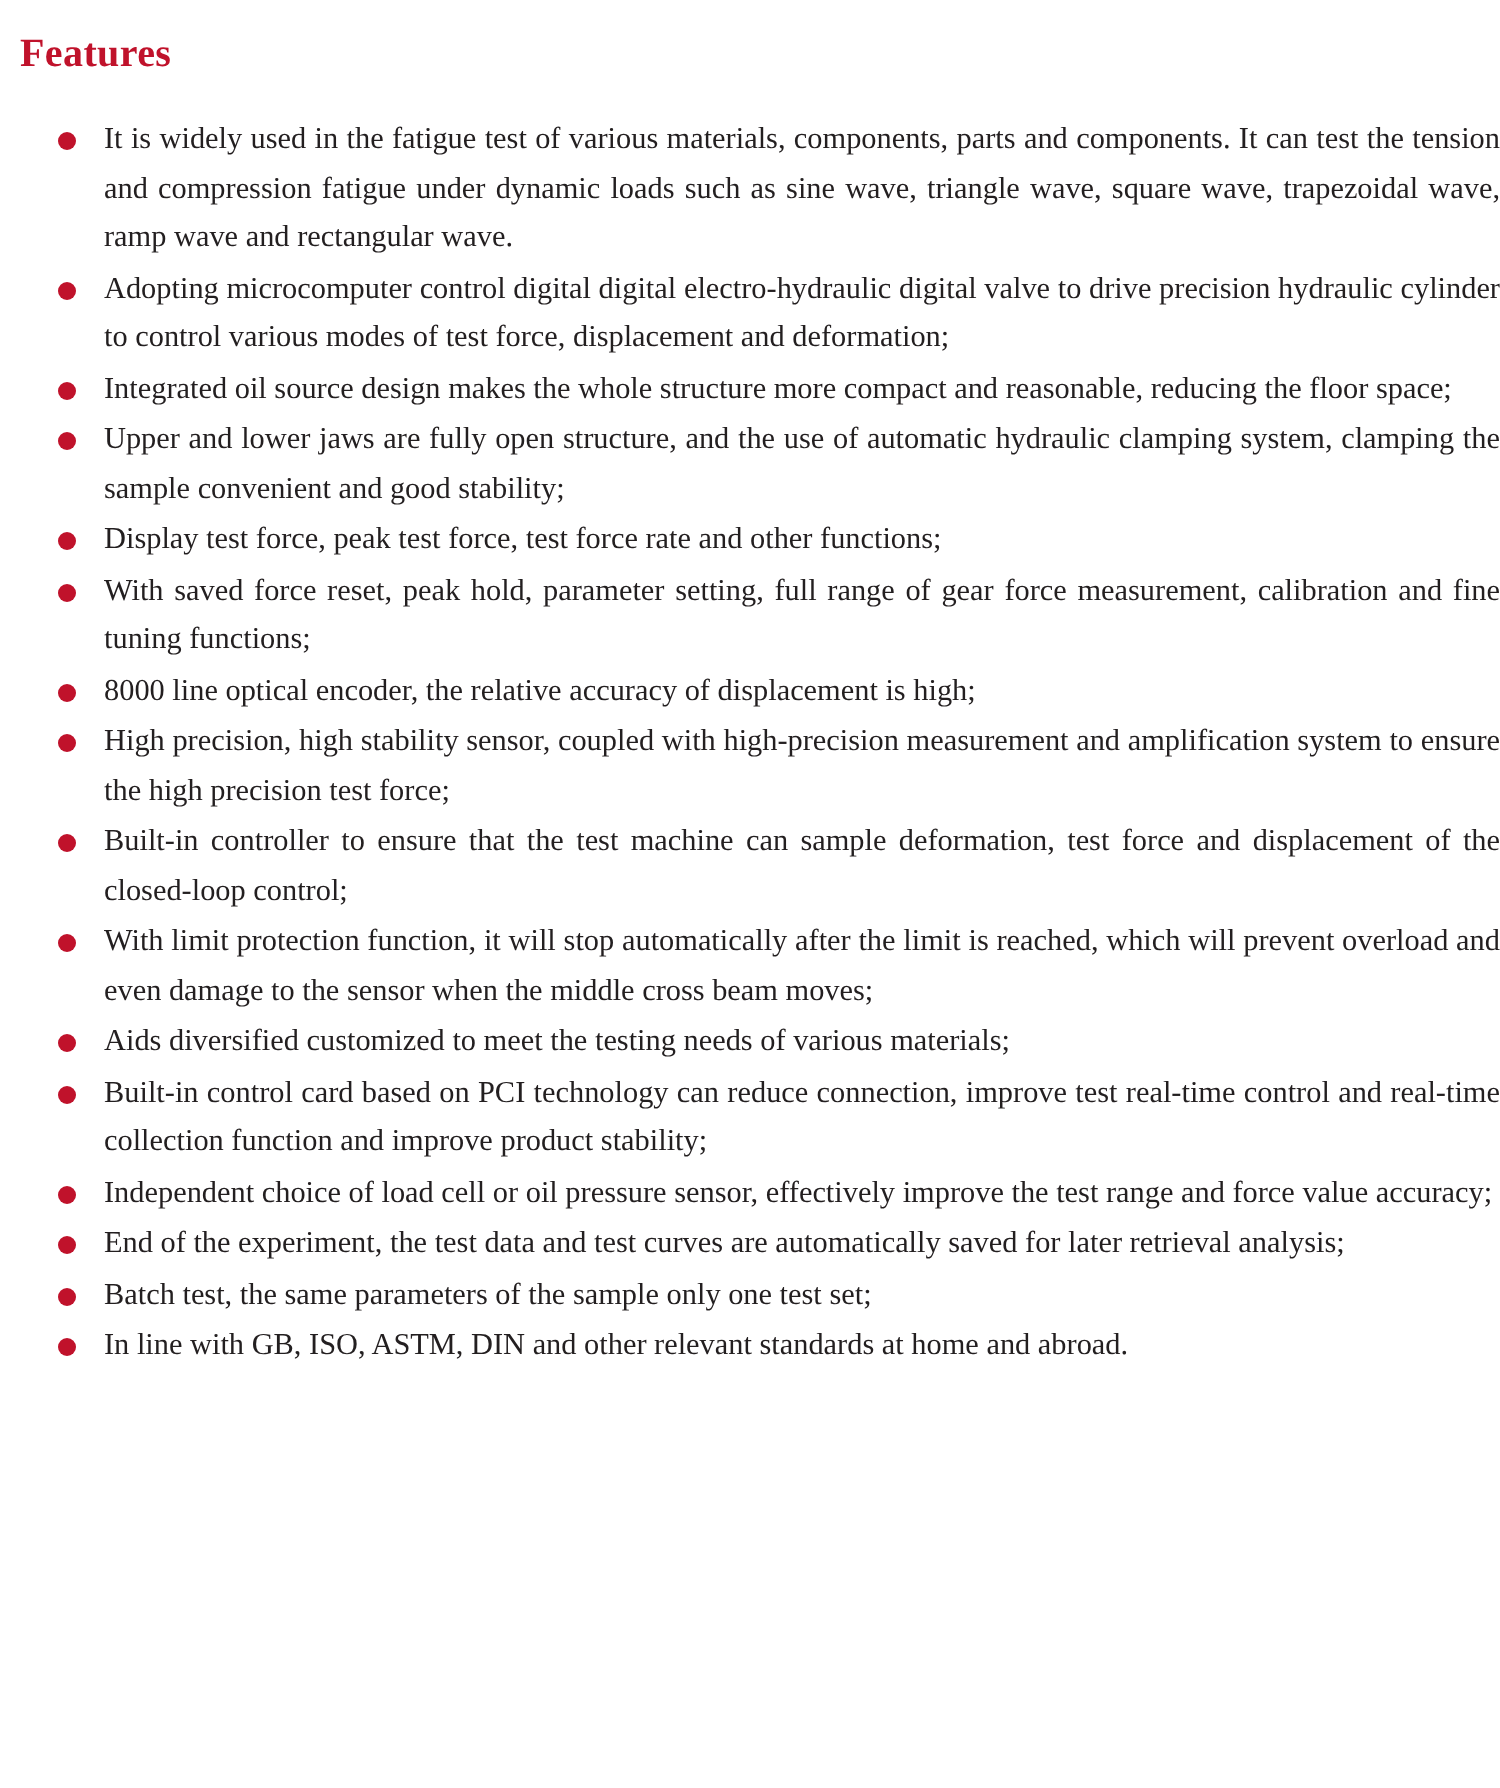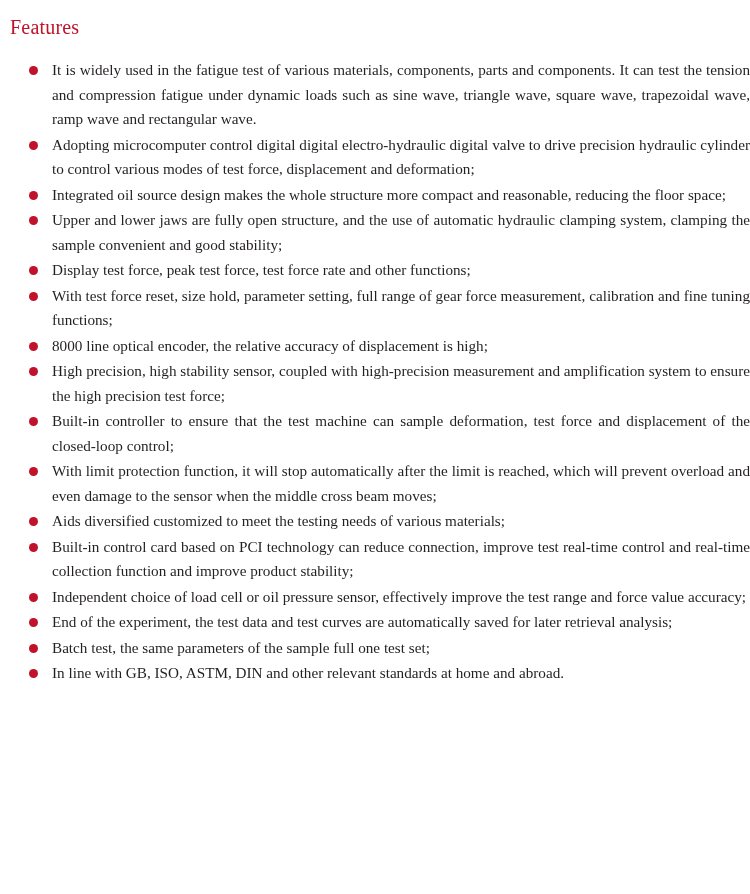--- a/index.html
+++ b/index.html
@@ -17,21 +17,21 @@
   .page {
     width: 750px;
     height: 894px;
     position: relative;
     box-sizing: border-box;
     padding: 0;
   }
   .features-title {
     font-family: "Liberation Serif", serif;
     font-size: 20px;
-    font-weight: normal;
+    font-weight: bold;
     color: #c0122b;
     margin: 0;
     padding: 16px 0 0 10px;
     letter-spacing: 0.2px;
   }
   .features-list {
     list-style: none;
     margin: 0;
     padding: 0;
     margin-top: 19px;
@@ -111,21 +111,21 @@
       <span class="bullet">
           <span class="bullet-dot"></span>
         </span>
       <span class="feature-text">Display test force, peak test force, test force rate and other functions;</span>
     </li>
 
     <li class="feature-item">
       <span class="bullet">
           <span class="bullet-dot"></span>
         </span>
-      <span class="feature-text">With test force reset, size hold, parameter setting, full range of gear force measurement, calibration and fine tuning functions;</span>
+      <span class="feature-text">With saved force reset, peak hold, parameter setting, full range of gear force measurement, calibration and fine tuning functions;</span>
     </li>
 
     <li class="feature-item">
       <span class="bullet">
           <span class="bullet-dot"></span>
         </span>
       <span class="feature-text">8000 line optical encoder, the relative accuracy of displacement is high;</span>
     </li>
 
     <li class="feature-item">
@@ -176,21 +176,21 @@
       <span class="bullet">
           <span class="bullet-dot"></span>
         </span>
       <span class="feature-text">End of the experiment, the test data and test curves are automatically saved for later retrieval analysis;</span>
     </li>
 
     <li class="feature-item">
       <span class="bullet">
           <span class="bullet-dot"></span>
         </span>
-      <span class="feature-text">Batch test, the same parameters of the sample full one test set;</span>
+      <span class="feature-text">Batch test, the same parameters of the sample only one test set;</span>
     </li>
 
     <li class="feature-item">
       <span class="bullet">
           <span class="bullet-dot"></span>
         </span>
       <span class="feature-text">In line with GB, ISO, ASTM, DIN and other relevant standards at home and abroad.</span>
     </li>
 
   </ul>

